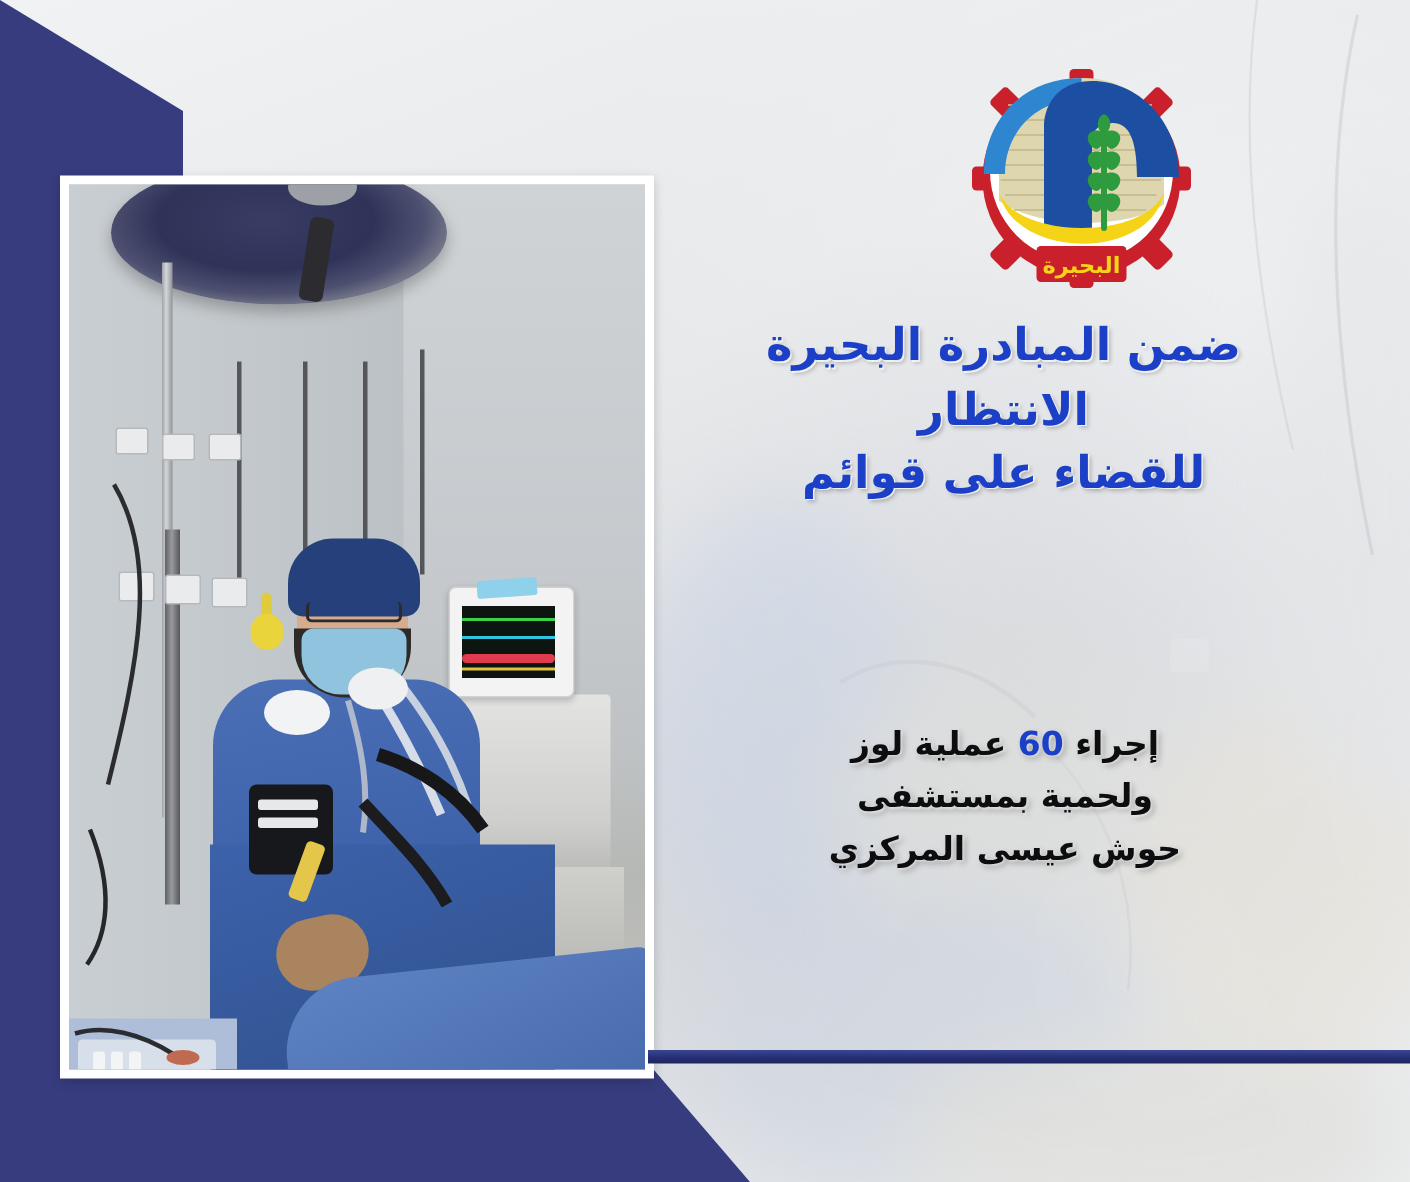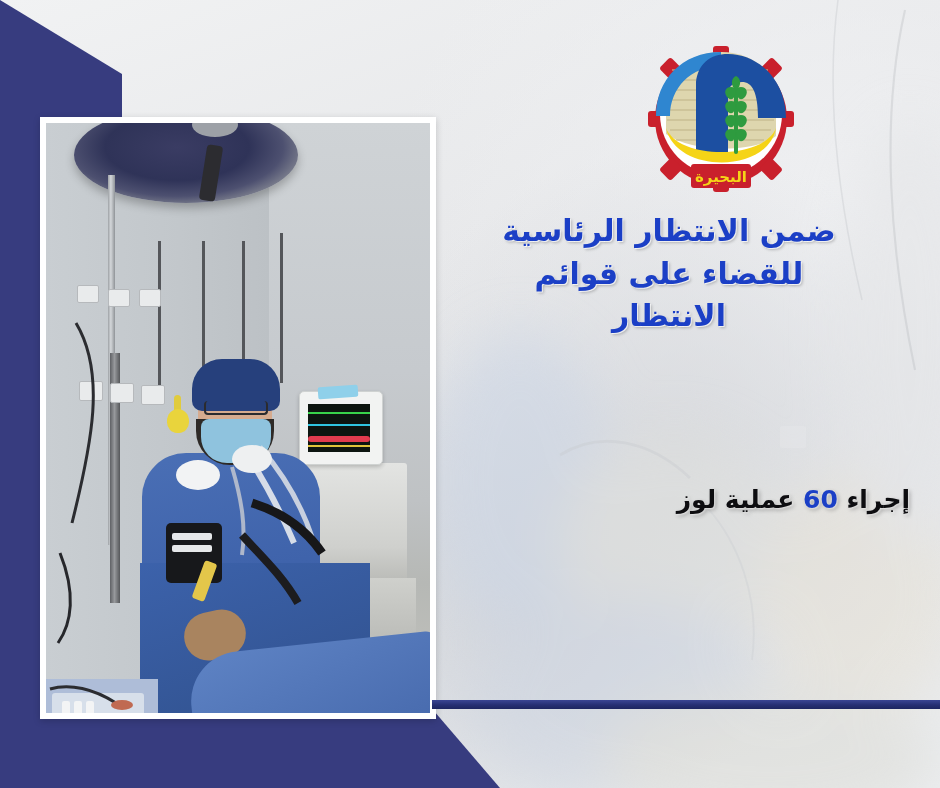--- a/index.html
+++ b/index.html
@@ -103,22 +103,22 @@
     text-align:center;color:#1b3fc6;
     font-weight:700;font-size:30px;line-height:1.42;
     letter-spacing:.5px;
     text-shadow:1px 1px 0 rgba(255,255,255,.75), 2px 2px 3px rgba(0,0,0,.22);
   }
   .headline .ln{display:block;white-space:nowrap;}
 
   
   .body-text{
     position:absolute;right:30px;top:480px;width:480px;
-    color:#0d0d10;
-    font-weight:700;font-size:25px;line-height:1.58;
+    text-align:center;color:#0d0d10;
+    font-weight:700;font-size:22px;line-height:1.58;
     text-shadow:1px 1px 2px rgba(255,255,255,.6), 2px 2px 4px rgba(0,0,0,.28);
   }
   .body-text .ln{display:block;white-space:nowrap;}
   .num{color:#1b3fc6;}
 
   
   .divider{
     position:absolute;left:432px;top:700px;width:508px;height:9px;
     background:linear-gradient(180deg,#3b4694,#262f73 55%,#1d2560);
   }
@@ -296,25 +296,27 @@
           <path d="M100 52 C 95 54, 94 62, 100 66 C 106 62, 105 54, 100 52Z"></path>
         </g>
       </g>
 
       <rect x="55" y="140" width="60" height="24" rx="3" fill="#c9202c"></rect>
       <text x="85" y="158" text-anchor="middle" font-family="DejaVu Sans, sans-serif" font-size="15" font-weight="bold" fill="#f5d417">البحيرة</text>
     </svg>
   </div>
 
   <div class="headline">
-    <span class="ln">ضمن الانتظار الرئاسية</span>
+    <span class="ln">ضمن المبادرة البحيرة</span>
+    <span class="ln">الانتظار</span>
     <span class="ln">للقضاء على قوائم</span>
-    <span class="ln">الانتظار</span>
   </div>
 
   <div class="body-text">
     <span class="ln"><span>إجراء</span> <span class="num">60</span> <span>عملية لوز</span></span>
+    <span class="ln">ولحمية بمستشفى</span>
+    <span class="ln">حوش عيسى المركزي</span>
   </div>
 
   <div class="divider"></div>
 
 
 </div>
 
 </body></html>

